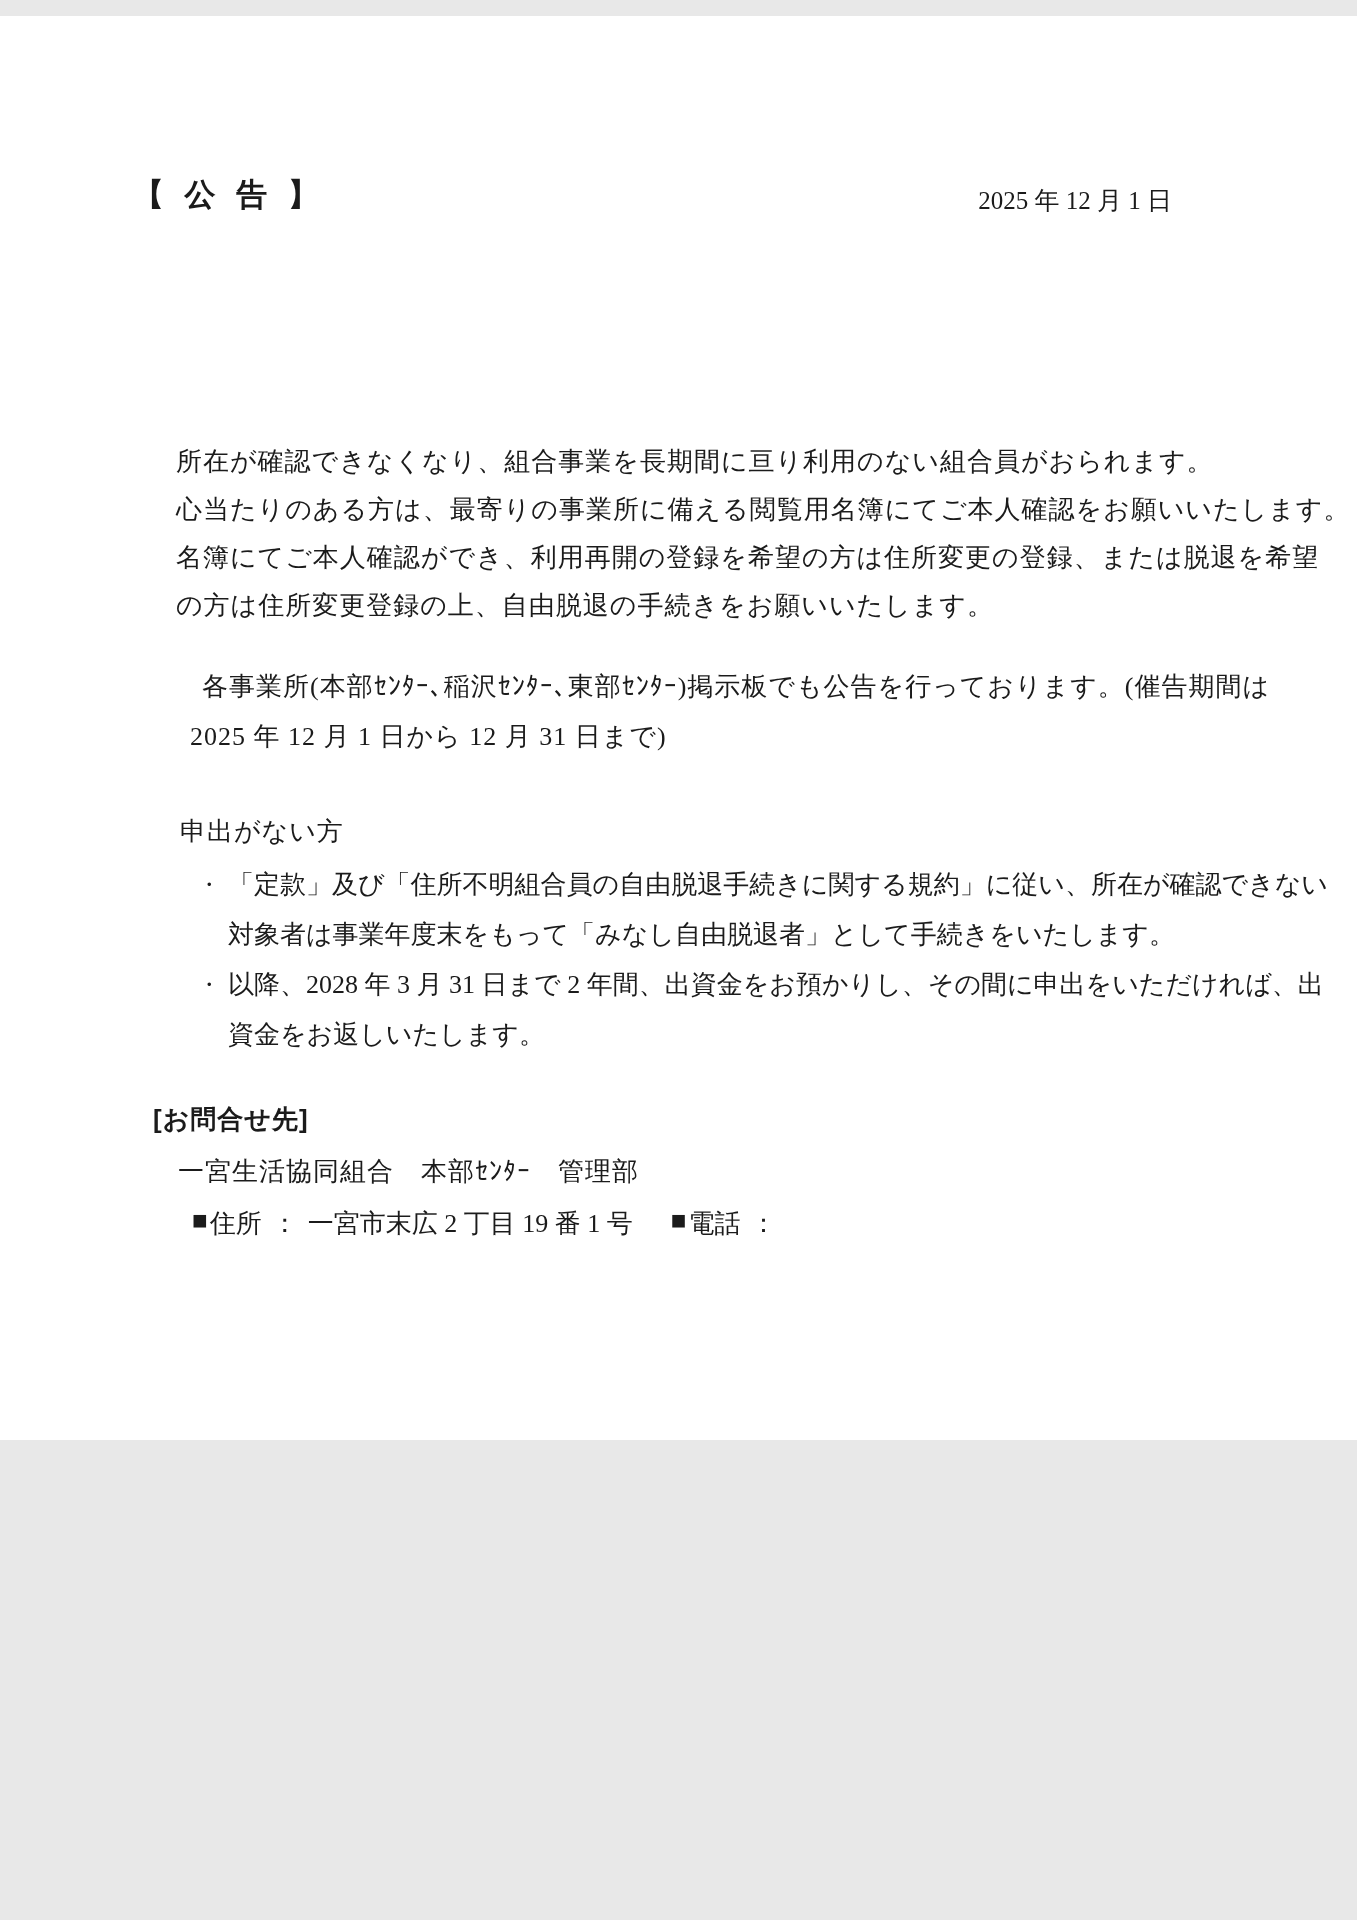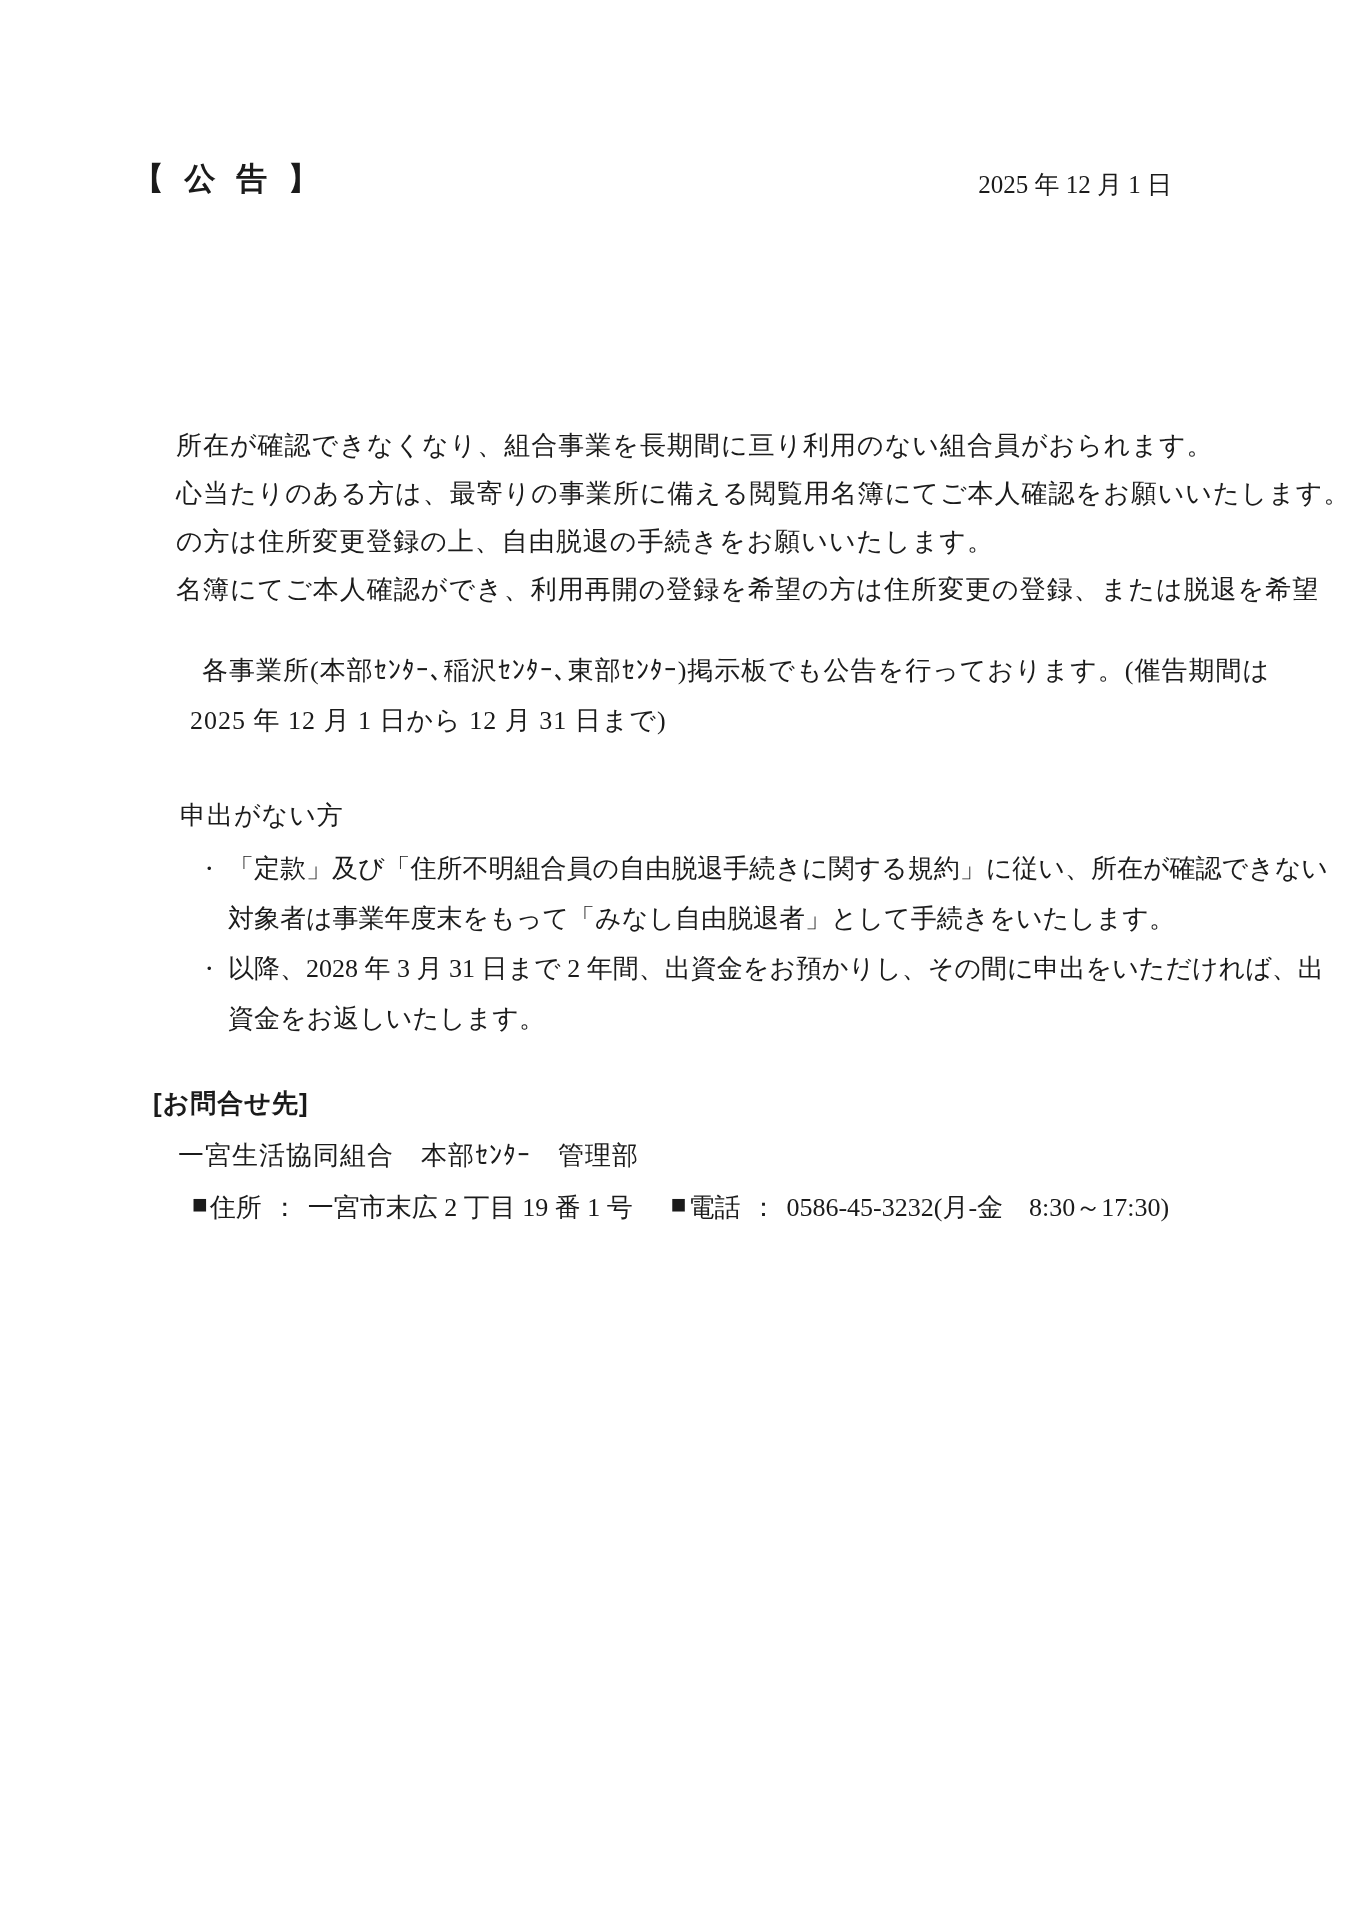--- a/index.html
+++ b/index.html
@@ -1,19 +1,19 @@
 <!DOCTYPE html>
 <html lang="ja"><head>
 <meta charset="utf-8">
 <style>
   html,body{margin:0;padding:0;background:#e8e8e8;}
   .page{
     position:relative;
-    width:1357px;height:1920px;
-    margin:0 auto;
+    width:1357px;height:1424px;
+    margin:16px auto;
     background:#ffffff;
     color:#1b1b1b;
     overflow:hidden;
     font-family:"Liberation Serif","DejaVu Serif",serif;
   }
   .abs{position:absolute;}
   .gothic{font-family:"Liberation Sans","DejaVu Sans",sans-serif;}
   .mincho{font-family:"Liberation Serif","DejaVu Serif",serif;}
 
   .header-label{
@@ -78,22 +78,22 @@
 <div class="page">
 
   <div class="abs header-label gothic">【 公 告 】</div>
 
   <div class="abs doc-date mincho">2025 年 12 月 1 日</div>
 
 
   <div class="abs intro mincho">
     <div class="line">所在が確認できなくなり、組合事業を長期間に亘り利用のない組合員がおられます。</div>
     <div class="line">心当たりのある方は、最寄りの事業所に備える閲覧用名簿にてご本人確認をお願いいたします。</div>
+    <div class="line">名簿にてご本人確認ができ、利用再開の登録を希望の方は住所変更の登録、または脱退を希望</div>
     <div class="line">の方は住所変更登録の上、自由脱退の手続きをお願いいたします。</div>
-    <div class="line">名簿にてご本人確認ができ、利用再開の登録を希望の方は住所変更の登録、または脱退を希望</div>
   </div>
 
   <div class="abs notice mincho">
     <div class="line l1">各事業所(本部ｾﾝﾀｰ、稲沢ｾﾝﾀｰ、東部ｾﾝﾀｰ)掲示板でも公告を行っております。(催告期間は</div>
     <div class="line l2">2025 年 12 月 1 日から 12 月 31 日まで)</div>
   </div>
 
   <div class="abs section-heading mincho">申出がない方</div>
 
   <div class="abs bullets mincho">
@@ -121,17 +121,16 @@
     <div class="contact-pair">
       <span class="contact-bullet">■</span>
       <span>住所</span>
       <span class="contact-sep">：</span>
       <span>一宮市末広 2 丁目 19 番 1 号</span>
     </div>
     <div class="contact-pair">
       <span class="contact-bullet">■</span>
       <span>電話</span>
       <span class="contact-sep">：</span>
-      <span>0586-45-3232(月-金　8:30～17:30)</span>
     </div>
   </div>
 
 </div>
 
 </body></html>

